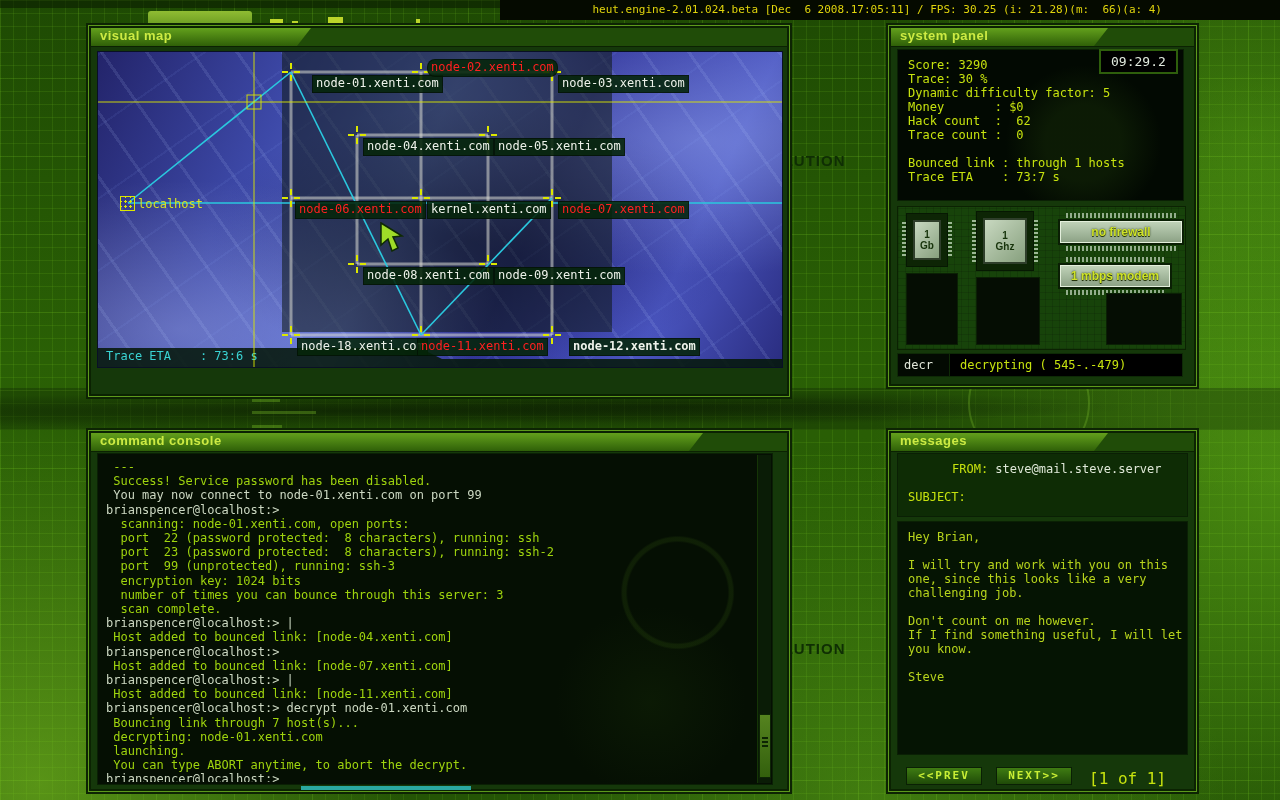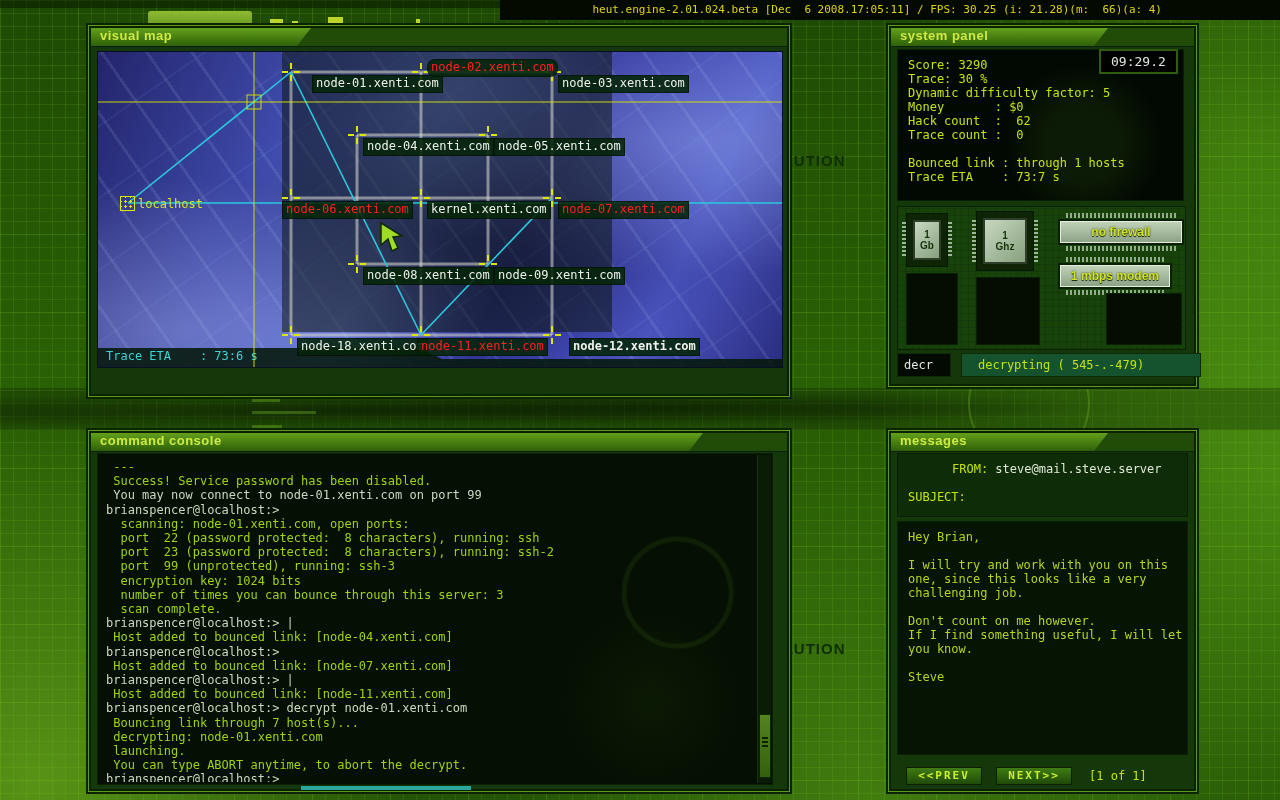--- a/index.html
+++ b/index.html
@@ -101,22 +101,22 @@
     display:flex;flex-direction:column;align-items:center;justify-content:center;}
   .hwlabel{position:absolute;background:linear-gradient(180deg,#c2d4ba,#8aa083);border:2px solid #0a1f04;
     box-shadow:inset 0 0 0 1px #e4efdc;color:#cfe32a;text-shadow:0 1px 0 #25350c,0 0 2px #25350c;
     font:bold 12px "Liberation Sans",sans-serif;text-align:center;display:flex;align-items:center;justify-content:center;}
   .hwlabel::before,.hwlabel::after{content:'';position:absolute;left:6px;right:6px;height:5px;
     background:repeating-linear-gradient(90deg,#93ad8c 0 2px,transparent 2px 4px);}
   .hwlabel::before{top:-8px;} .hwlabel::after{bottom:-8px;}
   .slot{position:absolute;background:#050d03;border:1px solid #0a2004;}
   #cmd-abbrev{position:absolute;left:8px;top:327px;width:46px;height:22px;background:#030a02;
     border:1px solid #0e2a06;color:#e2e8da;font-size:12px;line-height:22px;padding-left:6px;}
-  #cmd-status{position:absolute;left:72px;top:327px;width:222px;height:22px;background:#14532d;
-    border:1px solid #0e2a06;color:#c6e20e;font-size:12px;line-height:22px;padding-left:16px;white-space:pre;}
+  #cmd-status{position:absolute;left:60px;top:327px;width:222px;height:22px;background:#000000;
+    border:1px solid #0e2a06;color:#c6e20e;font-size:12px;line-height:22px;padding-left:10px;white-space:pre;}
 
   
   #panel-console{left:88px;top:430px;width:700px;height:360px;}
   #console-box{position:absolute;left:8px;top:22px;width:676px;height:332px;background:#050f03;
     border:1px solid #0a2004;box-sizing:border-box;
     background-image:
       radial-gradient(circle at 86% 42%, transparent 50px, rgba(70,120,20,.16) 52px 55px, transparent 57px),
       radial-gradient(circle at 82% 75%, rgba(25,50,8,.30), transparent 95px);}
   #console-output{position:absolute;left:8px;top:6px;right:18px;bottom:2px;overflow:hidden;}
   .cline{white-space:pre;font-size:12px;line-height:14.2px;min-height:14px;}
@@ -133,21 +133,21 @@
   #msg-header{position:absolute;left:8px;top:22px;width:291px;height:64px;background:#0e2c05;
     border:1px solid #0a2004;box-sizing:border-box;font-size:12px;}
   #msg-header .row{position:absolute;left:10px;white-space:pre;}
   #msg-header .lab{color:#c6e20e;} #msg-header .val{color:#dfe8d8;}
   #msg-body{position:absolute;left:8px;top:90px;width:291px;height:234px;background:#051403;
     border:1px solid #0a2004;box-sizing:border-box;padding:8px 0 0 10px;}
   .msg-line{white-space:pre;font-size:12px;line-height:14px;min-height:14px;color:#b7d41c;}
   .btn{position:absolute;width:74px;height:16px;background:linear-gradient(180deg,#3f7c12,#1f4a08);
     border:1px solid #0a2004;color:#c9ef35;font:bold 11px/16px "DejaVu Sans Mono",monospace;
     letter-spacing:2px;text-align:center;cursor:pointer;}
-  #page-ind{position:absolute;left:200px;top:338px;font-size:12px;color:#c6e20e;white-space:pre;}
+  #page-ind{position:absolute;left:200px;top:338px;font-size:16px;color:#c6e20e;white-space:pre;}
 </style>
 </head>
 <body>
 
 <div id="topstrip" data-name="top-strip"></div>
 <div id="topbar" data-name="engine-status-bar">
   <span class="txt" data-name="engine-status-text">heut.engine-2.01.024.beta [Dec  6 2008.17:05:11] / FPS: 30.25 (i: 21.28)(m:  66)(a: 4)</span>
 </div>
 <div id="logo-bump" data-name="background-logo-shape"></div>
 <div class="letter-mark" style="left:270px;top:19px;width:13px;height:6px;" data-name="background-letter-fragment"></div>
@@ -252,21 +252,21 @@
           <line x1="454" y1="274" x2="454" y2="280"></line>
           <line x1="454" y1="286" x2="454" y2="292"></line>
         </g>
     </svg>
     <div id="map-labels" data-name="map-node-labels">
         <div class="node-label" data-name="map-node" style="left: 199px; top: 23px; margin-left: 15px;">node-01.xenti.com</div>
         <div class="node-label alert" data-name="map-node" style="left: 329px; top: 7px; border-radius: 8px;">node-02.xenti.com</div>
         <div class="node-label" data-name="map-node" style="left: 460px; top: 23px;">node-03.xenti.com</div>
         <div class="node-label" data-name="map-node" style="left: 265px; top: 86px;">node-04.xenti.com</div>
         <div class="node-label" data-name="map-node" style="left: 396px; top: 86px;">node-05.xenti.com</div>
-        <div class="node-label alert" data-name="map-node" style="left: 184px; top: 149px;">node-06.xenti.com</div>
+        <div class="node-label alert" data-name="map-node" style="left: 197px; top: 149px;">node-06.xenti.com</div>
         <div class="node-label" data-name="map-node" style="left: 329px; top: 149px;">kernel.xenti.com</div>
         <div class="node-label alert" data-name="map-node" style="left: 460px; top: 149px;">node-07.xenti.com</div>
         <div class="node-label" data-name="map-node" style="left: 265px; top: 215px;">node-08.xenti.com</div>
         <div class="node-label" data-name="map-node" style="left: 396px; top: 215px;">node-09.xenti.com</div>
         <div class="node-label" data-name="map-node" style="left: 199px; top: 286px;">node-18.xenti.com</div>
         <div class="node-label alert" data-name="map-node" style="left: 319px; top: 286px;">node-11.xenti.com</div>
         <div class="node-label" data-name="map-node" style="left: 471px; top: 286px; font-weight: bold;">node-12.xenti.com</div>
       </div>
     <div id="lh-icon" data-name="localhost-icon"></div>
     <span id="lh-label" data-name="localhost-label">localhost</span>

